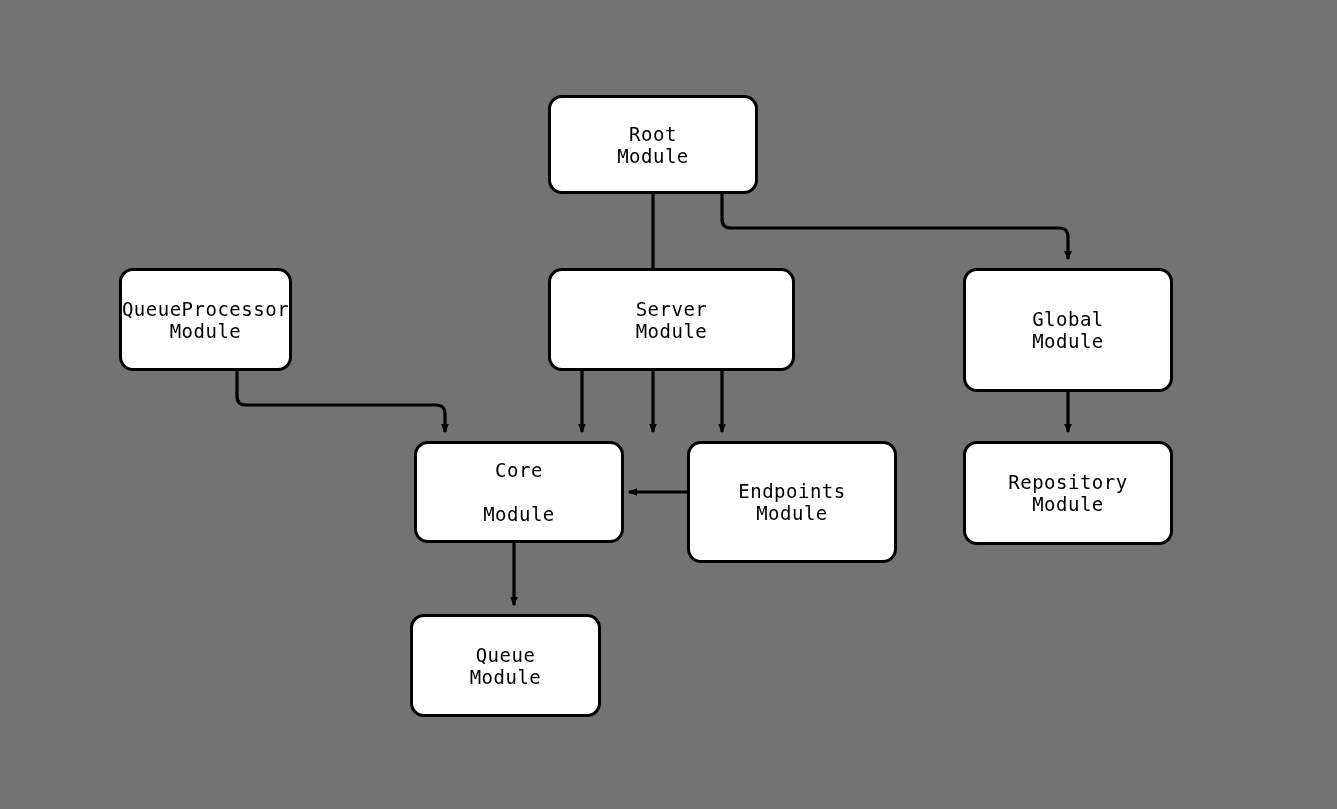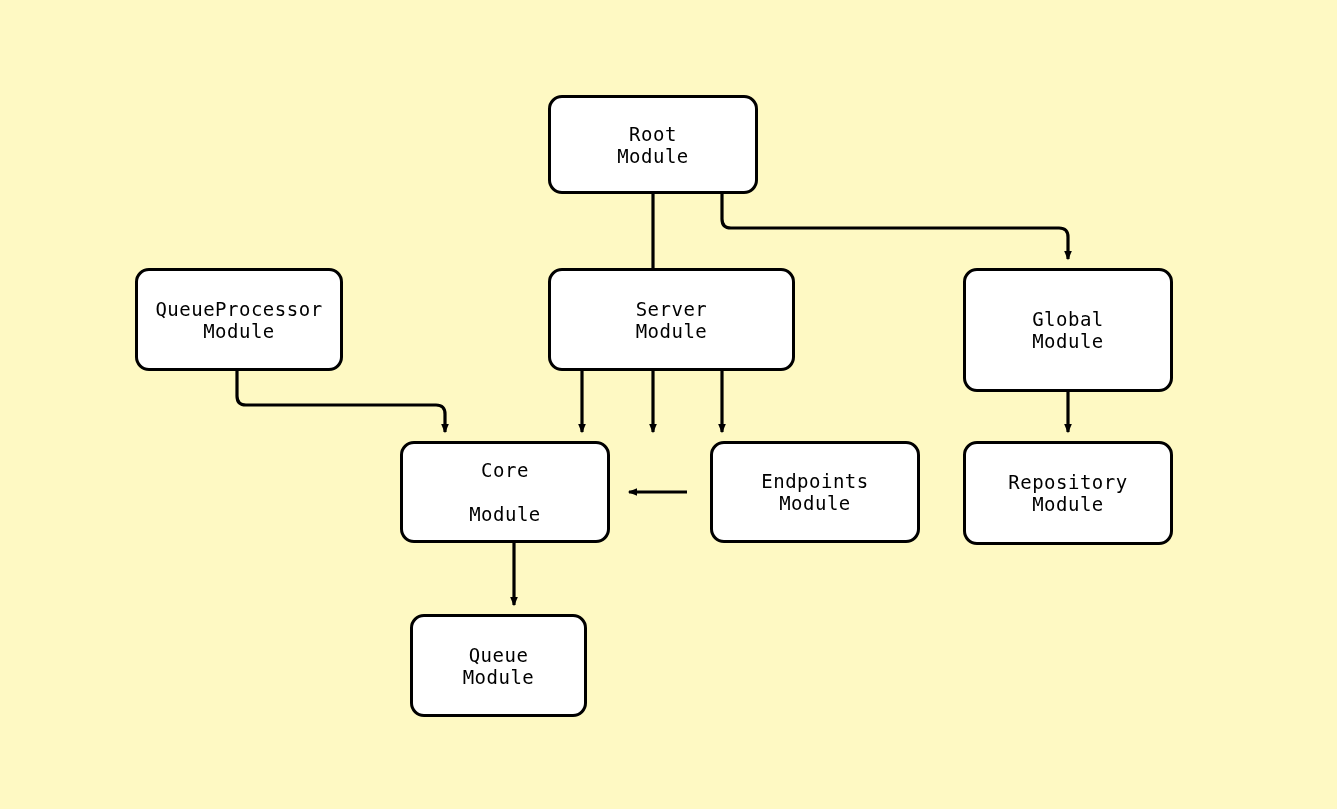--- a/index.html
+++ b/index.html
@@ -8,21 +8,21 @@
     padding: 0;
     background: #ffffff;
   }
   body {
     font-family: "DejaVu Sans Mono", monospace;
   }
   #diagram-root {
     position: relative;
     width: 1337px;
     height: 809px;
-    background: #fef9c3;
+    background: #737373;
     overflow: hidden;
   }
   #edge-layer {
     position: absolute;
     left: 0;
     top: 0;
     width: 1337px;
     height: 809px;
   }
   .node {
@@ -79,48 +79,48 @@
       <path d="M 1068,373 L 1068,432" marker-end="url(#arrowhead)"></path>
 
     </g>
   </svg>
 
   <div class="node" style="left:548px; top:95px; width:210px; height:99px;">
     <span class="node-label">Root</span>
     <span class="node-label">Module</span>
   </div>
 
-  <div class="node" style="left:135px; top:268px; width:208px; height:103px;">
+  <div class="node" style="left:119px; top:268px; width:173px; height:103px;">
     <span class="node-label">QueueProcessor</span>
     <span class="node-label">Module</span>
   </div>
 
   <div class="node" style="left:548px; top:268px; width:247px; height:103px;">
     <span class="node-label">Server</span>
     <span class="node-label">Module</span>
   </div>
 
   <div class="node" style="left:963px; top:268px; width:210px; height:124px;">
     <span class="node-label">Global</span>
     <span class="node-label">Module</span>
   </div>
 
-  <div class="node" style="left:400px; top:441px; width:210px; height:102px;gap:22px;">
+  <div class="node" style="left:414px; top:441px; width:210px; height:102px;gap:22px;">
     <span class="node-label">Core</span>
     <span class="node-label">Module</span>
   </div>
 
-  <div class="node" style="left:710px; top:441px; width:210px; height:102px;">
+  <div class="node" style="left:687px; top:441px; width:210px; height:122px;">
     <span class="node-label">Endpoints</span>
     <span class="node-label">Module</span>
   </div>
 
   <div class="node" style="left:963px; top:441px; width:210px; height:104px;border-radius:14px;">
     <span class="node-label">Repository</span>
     <span class="node-label">Module</span>
   </div>
 
-  <div class="node" style="left:410px; top:614px; width:177px; height:103px;">
+  <div class="node" style="left:410px; top:614px; width:191px; height:103px;">
     <span class="node-label">Queue</span>
     <span class="node-label">Module</span>
   </div>
 
 </div>
 
 </body></html>

